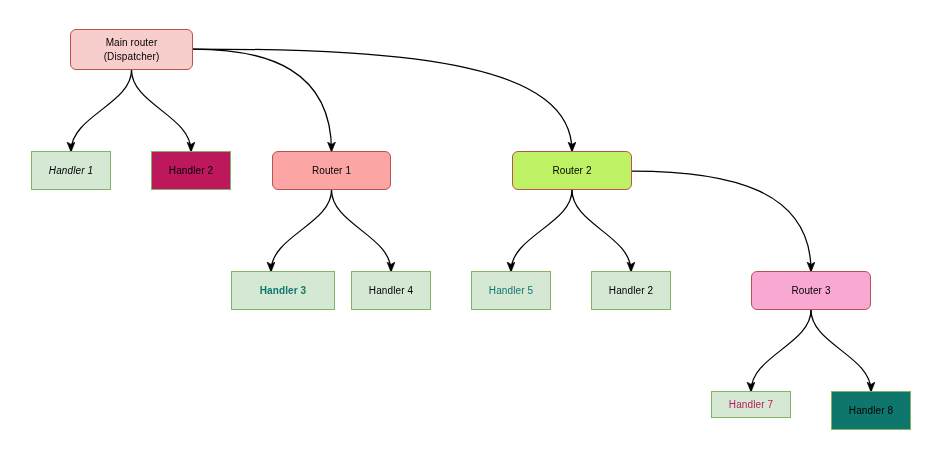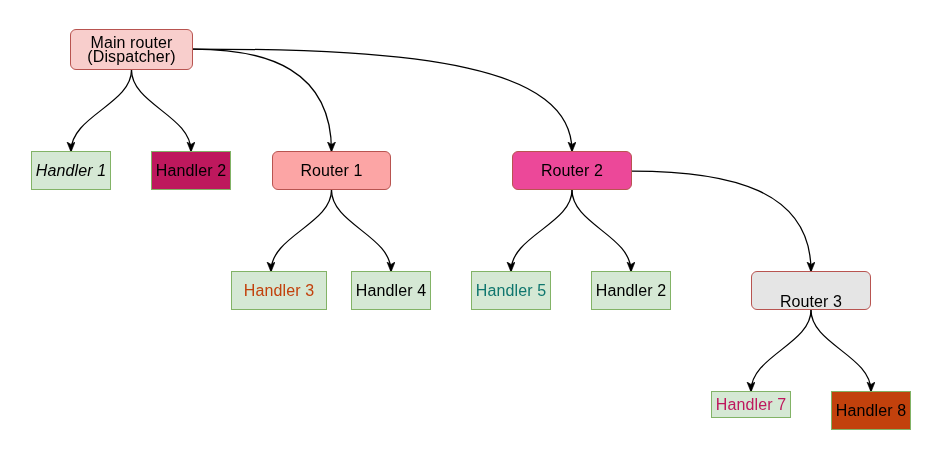--- a/index.html
+++ b/index.html
@@ -26,21 +26,21 @@
     height: 461px;
     pointer-events: none;
   }
   .node {
     position: absolute;
     box-sizing: border-box;
     display: flex;
     align-items: center;
     justify-content: center;
     text-align: center;
-    font-size: 16px;
+    font-size: 10px;
     line-height: 14px;
     color: #000000;
     white-space: pre-line;
     letter-spacing: 0.1px;
   }
   .node.router {
     background: #f8cecc;
     border: 1px solid #b85450;
     border-radius: 6px;
   }
@@ -79,23 +79,23 @@
         <path d="M 811 310 C 811 344 871 356 871 391" marker-end="url(#arrowhead)"></path>
       </g>
   </svg>
 
   <div id="nodes-group">
       <div class="node router" style="left: 70px; top: 29px; width: 123px; height: 41px; background: rgb(248, 206, 204); border-color: rgb(184, 84, 80); color: rgb(0, 0, 0);"><span class="node-label">Main router
 (Dispatcher)</span></div>
       <div class="node handler" style="left: 31px; top: 151px; width: 80px; height: 39px; background: rgb(213, 232, 212); border-color: rgb(130, 179, 102); color: rgb(0, 0, 0); font-style: italic;"><span class="node-label">Handler 1</span></div>
       <div class="node handler" style="left: 151px; top: 151px; width: 80px; height: 39px; background: #be185d; border-color: rgb(130, 179, 102); color: rgb(0, 0, 0);"><span class="node-label">Handler 2</span></div>
       <div class="node router" style="left: 272px; top: 151px; width: 119px; height: 39px; background: #fca5a5; border-color: rgb(184, 84, 80); color: rgb(0, 0, 0);"><span class="node-label">Router 1</span></div>
-      <div class="node router" style="left: 512px; top: 151px; width: 120px; height: 39px; background: #ec4899; border-color: rgb(184, 84, 80); color: rgb(0, 0, 0);"><span class="node-label">Router 2</span></div>
-      <div class="node handler" style="left: 231px; top: 271px; width: 96px; height: 39px; background: rgb(213, 232, 212); border-color: rgb(130, 179, 102); color: #c2410c;"><span class="node-label">Handler 3</span></div>
+      <div class="node router" style="left: 512px; top: 151px; width: 120px; height: 39px; background: #bef264; border-color: rgb(184, 84, 80); color: rgb(0, 0, 0);"><span class="node-label">Router 2</span></div>
+      <div class="node handler" style="left: 231px; top: 271px; width: 104px; height: 39px; background: rgb(213, 232, 212); border-color: rgb(130, 179, 102); color: #0f766e; font-weight: bold;"><span class="node-label">Handler 3</span></div>
       <div class="node handler" style="left: 351px; top: 271px; width: 80px; height: 39px; background: rgb(213, 232, 212); border-color: rgb(130, 179, 102); color: rgb(0, 0, 0);"><span class="node-label">Handler 4</span></div>
       <div class="node handler" style="left: 471px; top: 271px; width: 80px; height: 39px; background: rgb(213, 232, 212); border-color: rgb(130, 179, 102); color: #0f766e;"><span class="node-label">Handler 5</span></div>
       <div class="node handler" style="left: 591px; top: 271px; width: 80px; height: 39px; background: rgb(213, 232, 212); border-color: rgb(130, 179, 102); color: rgb(0, 0, 0);"><span class="node-label">Handler 2</span></div>
-      <div class="node router" style="left: 751px; top: 271px; width: 120px; height: 39px; background: #e5e5e5; border-color: rgb(184, 84, 80); color: rgb(0, 0, 0); align-items: flex-end;"><span class="node-label">Router 3</span></div>
+      <div class="node router" style="left: 751px; top: 271px; width: 120px; height: 39px; background: #f9a8d4; border-color: rgb(184, 84, 80); color: rgb(0, 0, 0);"><span class="node-label">Router 3</span></div>
       <div class="node handler" style="left: 711px; top: 391px; width: 80px; height: 27px; background: rgb(213, 232, 212); border-color: rgb(130, 179, 102); color: #be185d;"><span class="node-label">Handler 7</span></div>
-      <div class="node handler" style="left: 831px; top: 391px; width: 80px; height: 39px; background: #c2410c; border-color: rgb(130, 179, 102); color: rgb(0, 0, 0);"><span class="node-label">Handler 8</span></div>
+      <div class="node handler" style="left: 831px; top: 391px; width: 80px; height: 39px; background: #0f766e; border-color: rgb(130, 179, 102); color: rgb(0, 0, 0);"><span class="node-label">Handler 8</span></div>
     </div>
 
 </div>
 
 </body></html>

